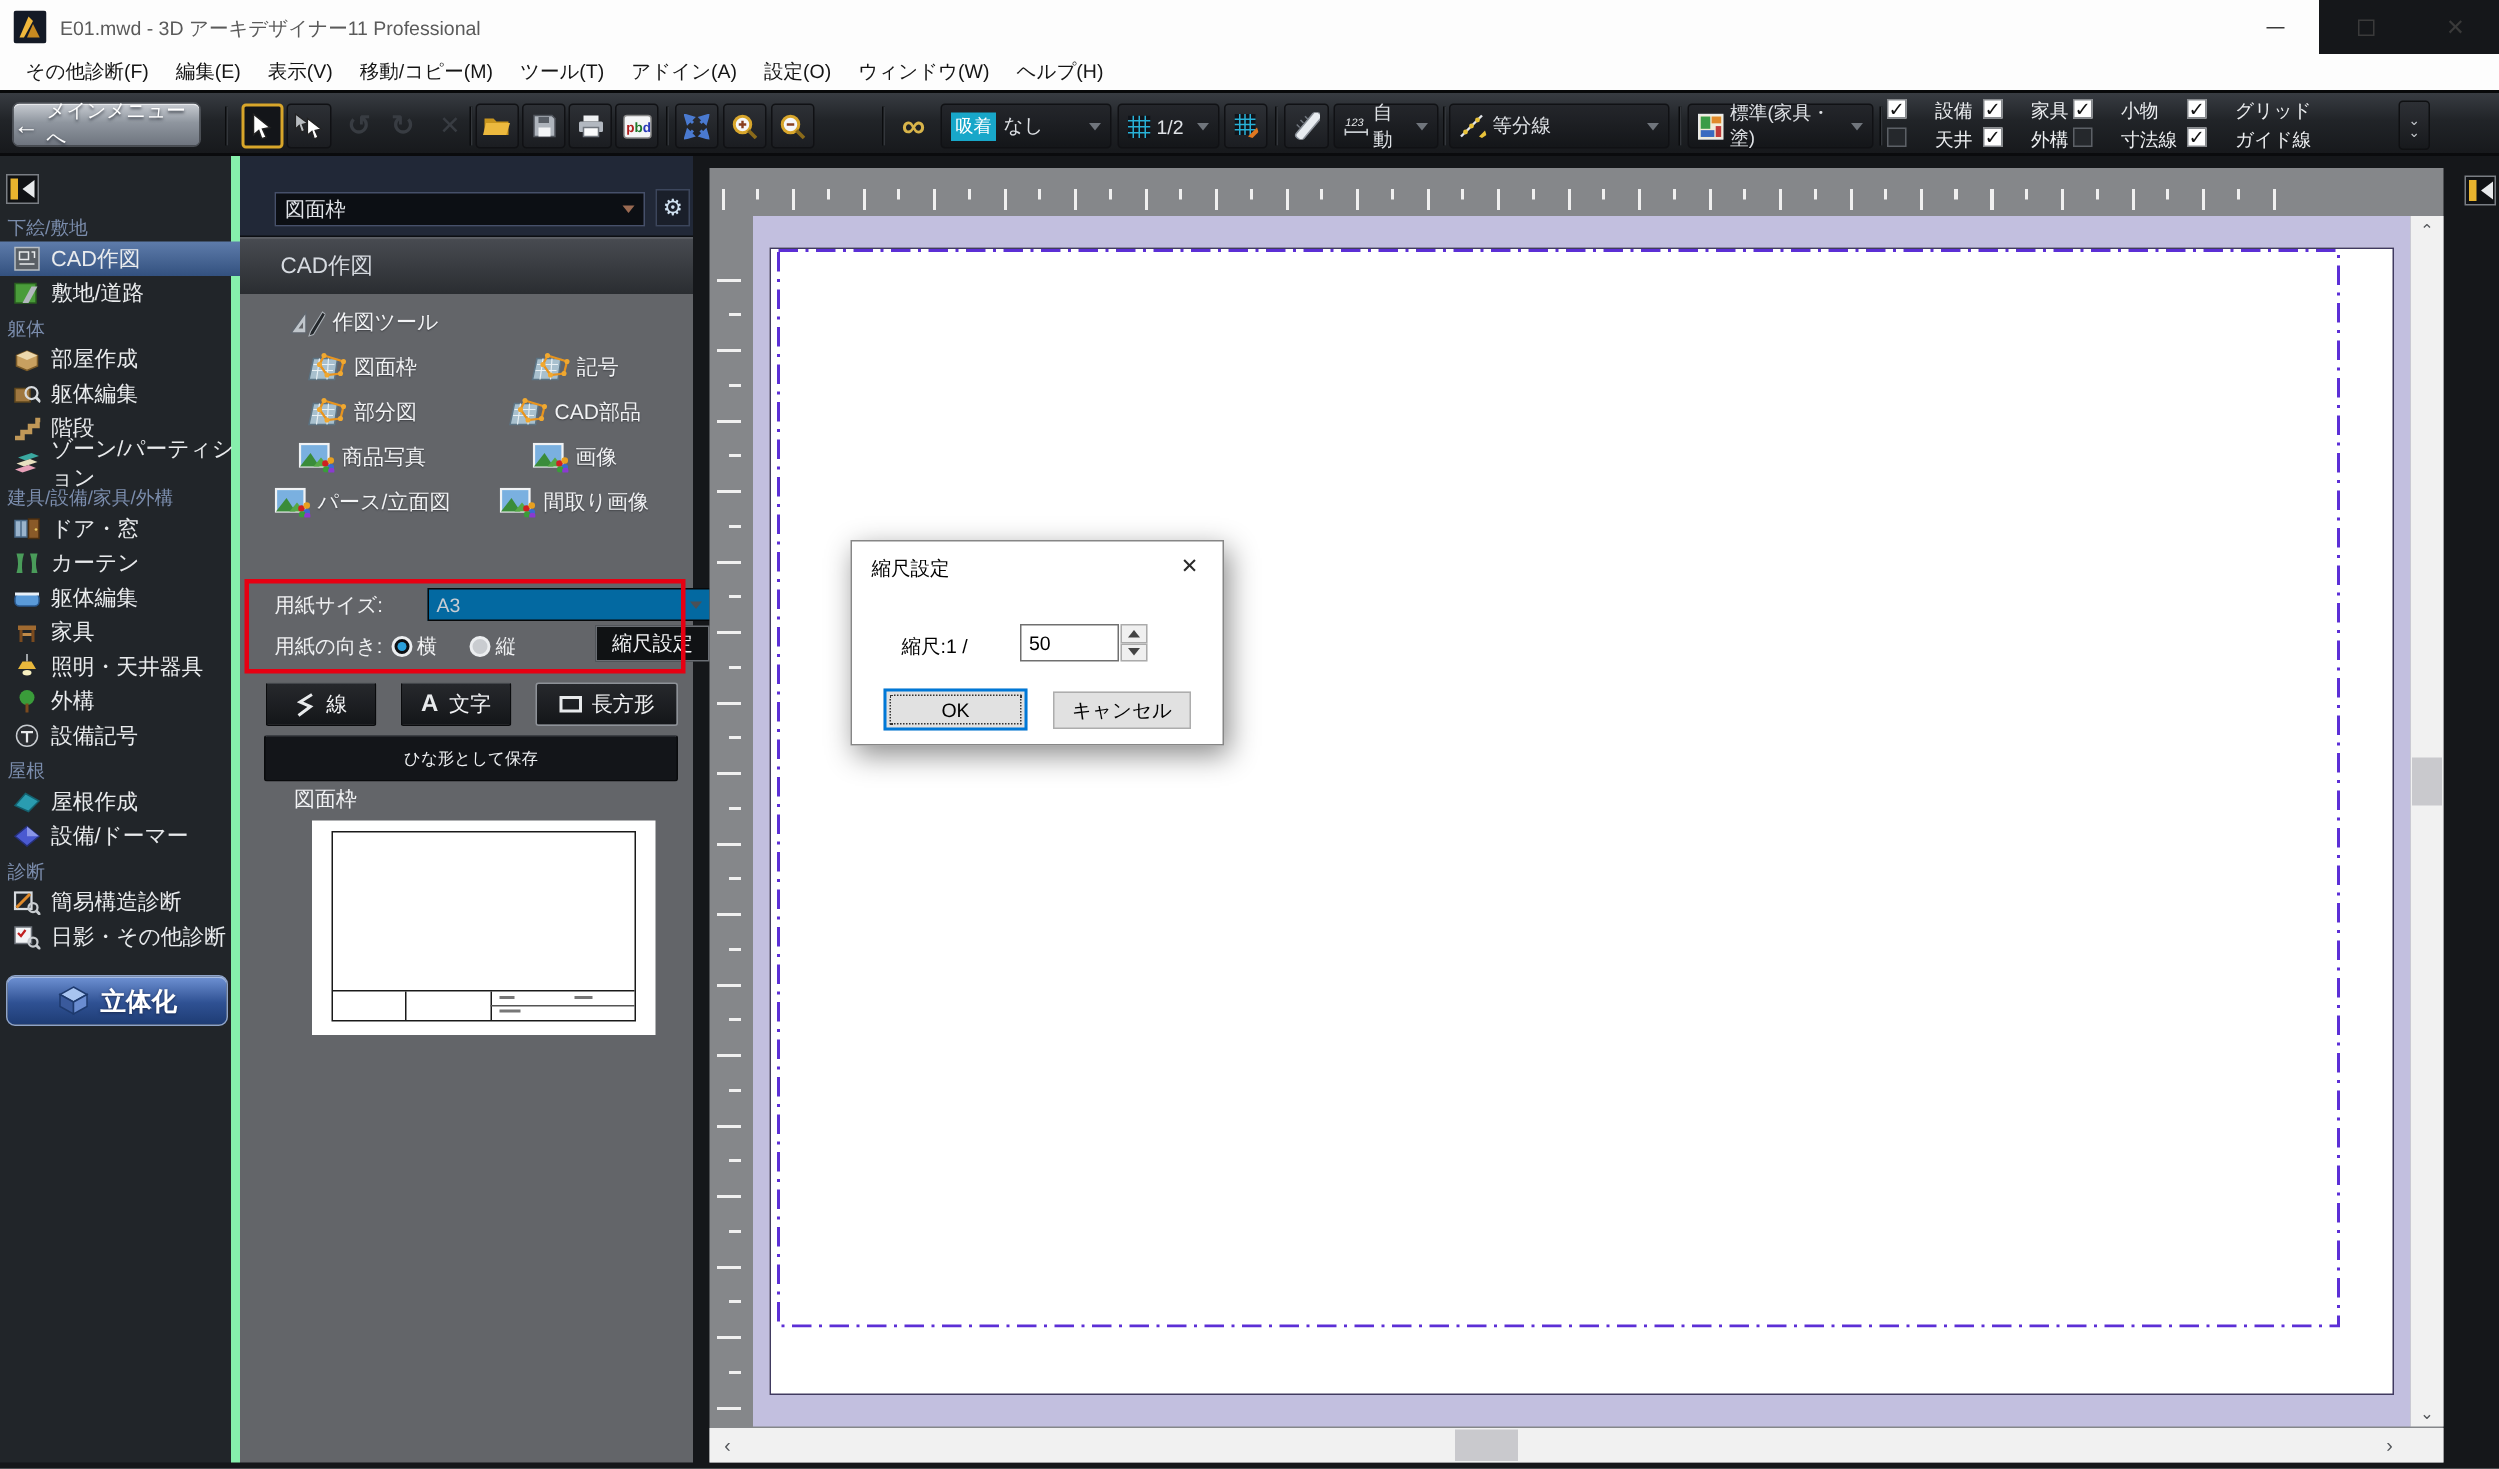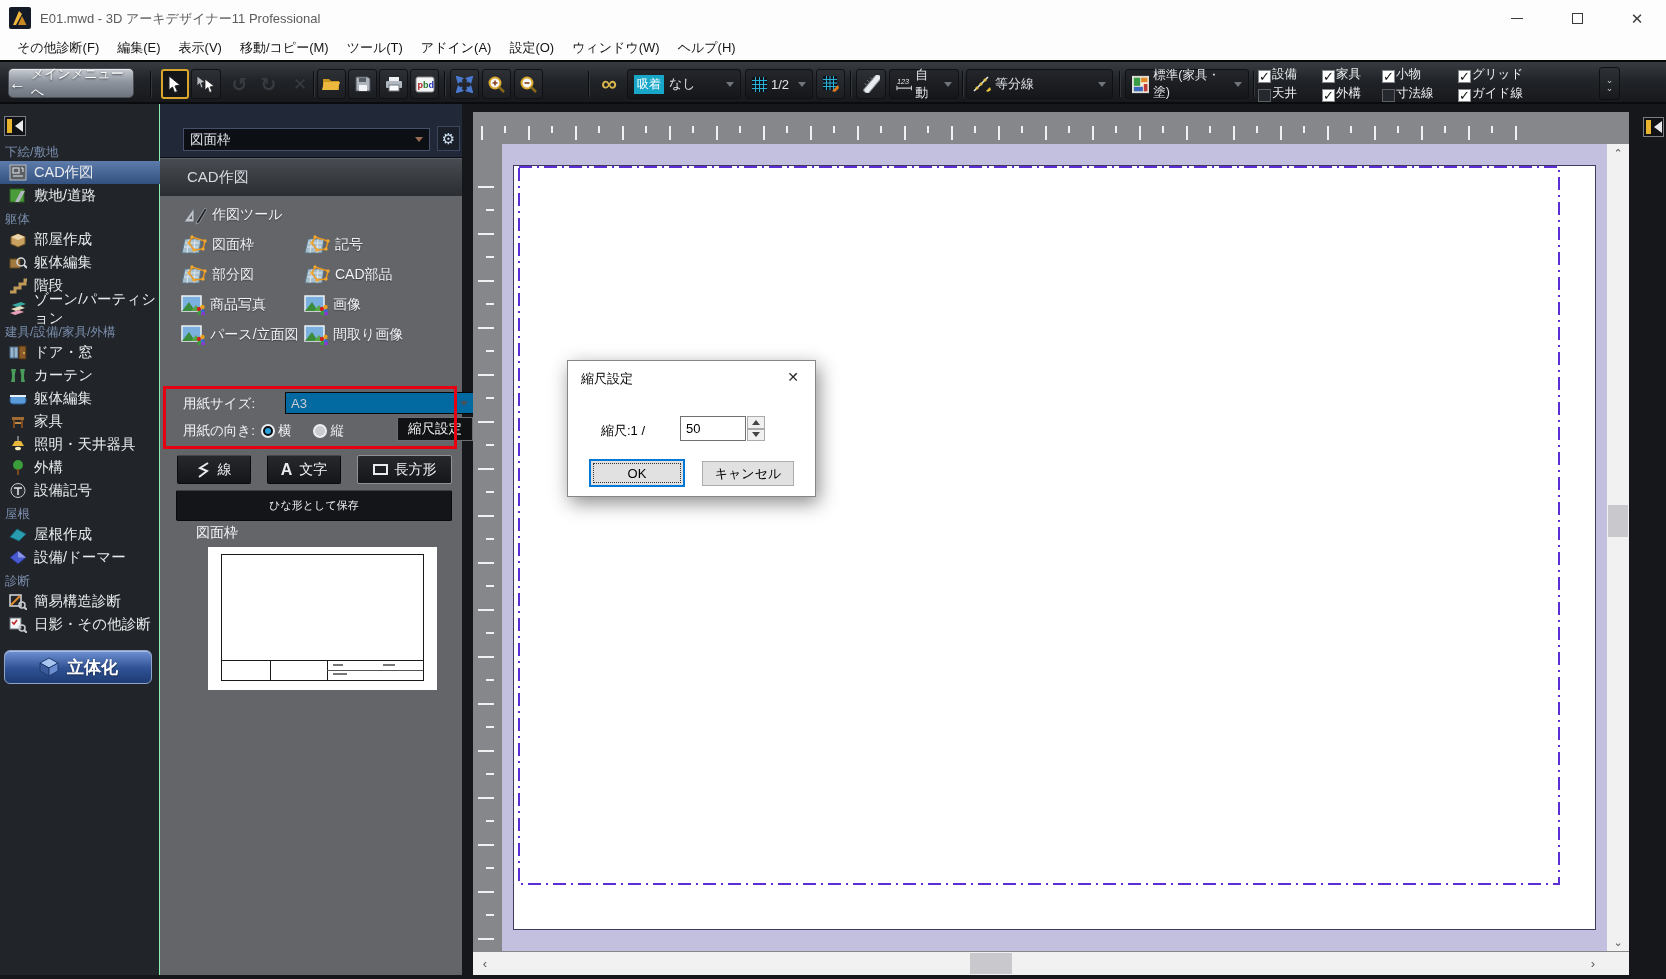--- a/index.html
+++ b/index.html
@@ -1,20 +1,20 @@
 <!DOCTYPE html>
 <html><head>
 <meta charset="utf-8">
 <style>
   * { margin:0; padding:0; box-sizing:border-box; }
   html,body { width:1666px; height:979px; overflow:hidden;
     font-family:"Liberation Sans","DejaVu Sans",sans-serif; background:#15171a; }
 
   
-  .titlebar { position:absolute; left:0; top:0; width:1666px; height:36px; background:#fdfdfd; }
+  .titlebar { position:absolute; left:0; top:0; width:1546px; height:36px; background:#fdfdfd; }
   .app-icon { position:absolute; left:9px; top:7px; width:22px; height:22px; }
   .title-text { position:absolute; left:40px; top:10px; font-size:13px; color:#5a5a5a; }
   .win-btn { position:absolute; top:0; width:52px; height:36px; display:flex; align-items:center; justify-content:center; }
   .wb-min  { left:1491px; } .wb-max { left:1551px; } .wb-close { left:1611px; }
   .glyph-min { width:12px; height:0; border-top:1px solid #3a3a3a; }
   .glyph-max { width:11px; height:11px; border:1px solid #3a3a3a; }
   .glyph-close { font-size:15px; color:#3a3a3a; line-height:1; }
 
   
   .menubar { position:absolute; left:0; top:36px; width:1666px; height:24px; background:#fdfdfd;
@@ -35,30 +35,30 @@
   .mm-arrow { font-size:17px; line-height:1; }
   .tb-sep { position:absolute; top:9px; width:2px; height:26px; background:#0b0c0e; border-right:1px solid #33363b; }
   .dim { color:#383c42; font-weight:bold; }
   .dd-arrow { width:0; height:0; border-left:4px solid transparent; border-right:4px solid transparent; border-top:5px solid #70757c; margin-left:5px; }
   .tb-dd { justify-content:flex-start; padding:0 6px; background:linear-gradient(#24262b,#141619); }
   .snap-badge { background:#18a7c9; color:#fff; font-size:12px; padding:1px 3px; margin-right:5px; }
   .tb-dd .val { font-size:13px; color:#dfe2e6; }
   .spacer { flex:1; }
   .chk-group { position:absolute; left:1258px; top:3px; width:336px; height:38px;
     display:grid; grid-template-columns:64px 60px 76px 96px; grid-auto-flow:column; grid-template-rows:19px 19px; align-items:center; }
-  .chk { display:flex; align-items:flex-end; gap:1px; color:#eceef0; font-size:12.5px; }
+  .chk { display:flex; align-items:flex-start; gap:19px; color:#eceef0; font-size:12.5px; }
   .cb { width:13px; height:13px; background:#fff; border:1px solid #86898d; position:relative; flex:0 0 auto; }
   .cb.ck::after { content:"✓"; position:absolute; left:0; top:-2px; font-size:13px; font-weight:bold; color:#111; }
   .cb.un { background:#25282c; border-color:#5c6066; }
   .chev2 { position:absolute; left:1599px; top:5px; width:21px; height:33px; border-radius:3px;
     background:linear-gradient(#2d3035,#17191c); border:1px solid #0f1012; color:#c4c8cc;
     display:flex; flex-direction:column; align-items:center; justify-content:center; font-size:9px; line-height:8px; }
 
   
-  .sidebar { position:absolute; left:0; top:104px; width:160px; height:871px; background:#212529; border-right:1px solid #86efac; }
+  .sidebar { position:absolute; left:0; top:104px; width:160px; height:871px; background:#212529; border-right:6px solid #86efac; }
   .collapse-btn { position:absolute; left:4px; top:12px; width:22px; height:20px; background:#101215;
     border:1px solid #7a7e84; display:flex; align-items:center; }
   .gold-bar { width:5px; height:14px; background:#e8b42e; margin-left:2px; }
   .tri-left { width:0; height:0; border-top:6px solid transparent; border-bottom:6px solid transparent; border-right:8px solid #e8eaec; margin-left:3px; }
   .side-stack { position:absolute; left:0; top:36px; width:160px; display:flex; flex-direction:column; }
   .side-header { height:21px; padding:4px 0 0 5px; font-size:12.5px; color:#7b8dad; }
   .side-item { height:23px; display:flex; align-items:center; gap:7px; padding-left:9px; font-size:14.5px; color:#e9ebed; }
   .side-item.selected { background:linear-gradient(#5e7cab,#33517f); }
   .sicon { width:18px; height:17px; flex:0 0 auto; }
   .solid-btn { position:absolute; left:4px; top:546px; width:148px; height:34px; border-radius:6px;
@@ -73,21 +73,21 @@
     border:1px solid #46506a; display:flex; align-items:center; padding:0 6px; font-size:13.5px; color:#e2e5ea; }
   .preset-dd .dd-arrow { margin-left:auto; border-top-color:#9a6a52; }
   .gear-btn { position:absolute; left:277px; top:22px; width:23px; height:25px; background:#1a1f2a; border:1px solid #3c465c;
     display:flex; align-items:center; justify-content:center; }
   .gear-glyph { color:#cfe0f0; font-size:15px; line-height:1; }
   .panel-header { position:absolute; left:0; top:54px; width:302px; height:38px;
     background:linear-gradient(#484b51,#2a2d31); border-top:1px solid #5c5f65; display:flex; align-items:center;
     padding-left:27px; font-size:15px; color:#d6dae0; }
   .tool-grid { position:absolute; left:0; top:96px; width:302px; }
   .tool-row { height:30px; display:flex; }
-  .tool-cell { display:flex; align-items:center; gap:5px; font-size:14px; color:#f2f3f5; text-shadow:0 1px 1px #3a3c40; }
+  .tool-cell { display:flex; align-items:center; gap:5px; font-size:14px; color:#f2f3f5; text-shadow:0 1px 1px #3a3c40;justify-content:center; }
   .tc1 { width:142px; padding-left:21px; } .tc2 { flex:1; padding-left:2px; }
   .gen-btn { position:absolute; left:16px; top:250px; width:276px; height:25px; background:#17191d;
     border:1px solid #08090b; border-radius:2px; display:flex; align-items:center; padding-left:5px; gap:4px; }
   .gen-btn .lbl { font-size:13.5px; color:#d3e2f6; margin-left:26px; }
   .tri-right-sm { width:0; height:0; border-top:5px solid transparent; border-bottom:5px solid transparent; border-left:7px solid #e0a62a; }
   .red-box { position:absolute; left:163px; top:386px; width:294px; height:63px; border:3px solid #e60012; z-index:5; }
   .paper-row { position:absolute; left:23px; top:289px; width:270px; height:22px; display:flex; align-items:center; }
   .paper-row .plabel { font-size:13.5px; color:#f0f1f3; }
   .paper-dd { position:absolute; left:102px; top:-1px; width:189px; height:22px; background:#0369a1; border:1px solid #070809;
     display:flex; align-items:center; padding:0 5px; font-size:13px; color:#c9cdd3; }

